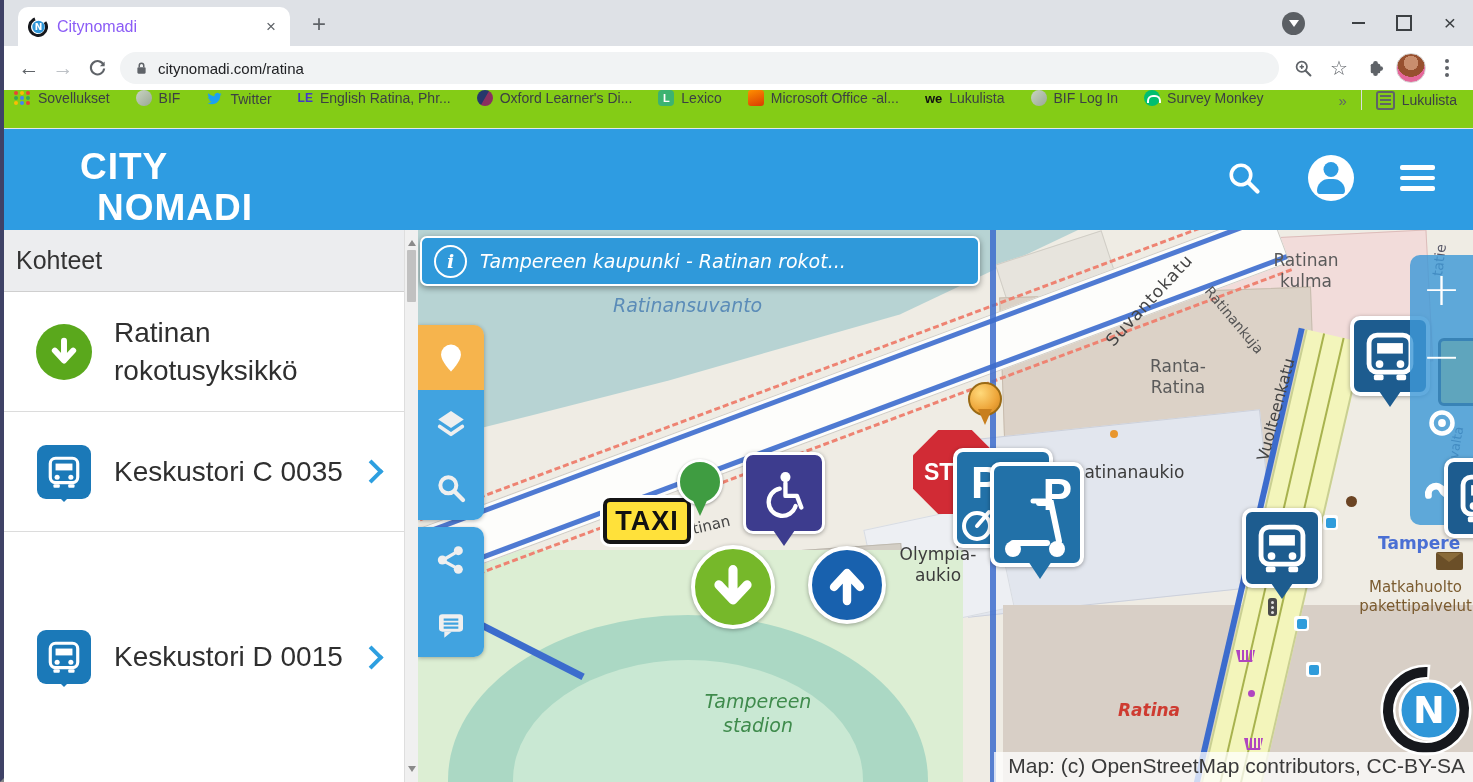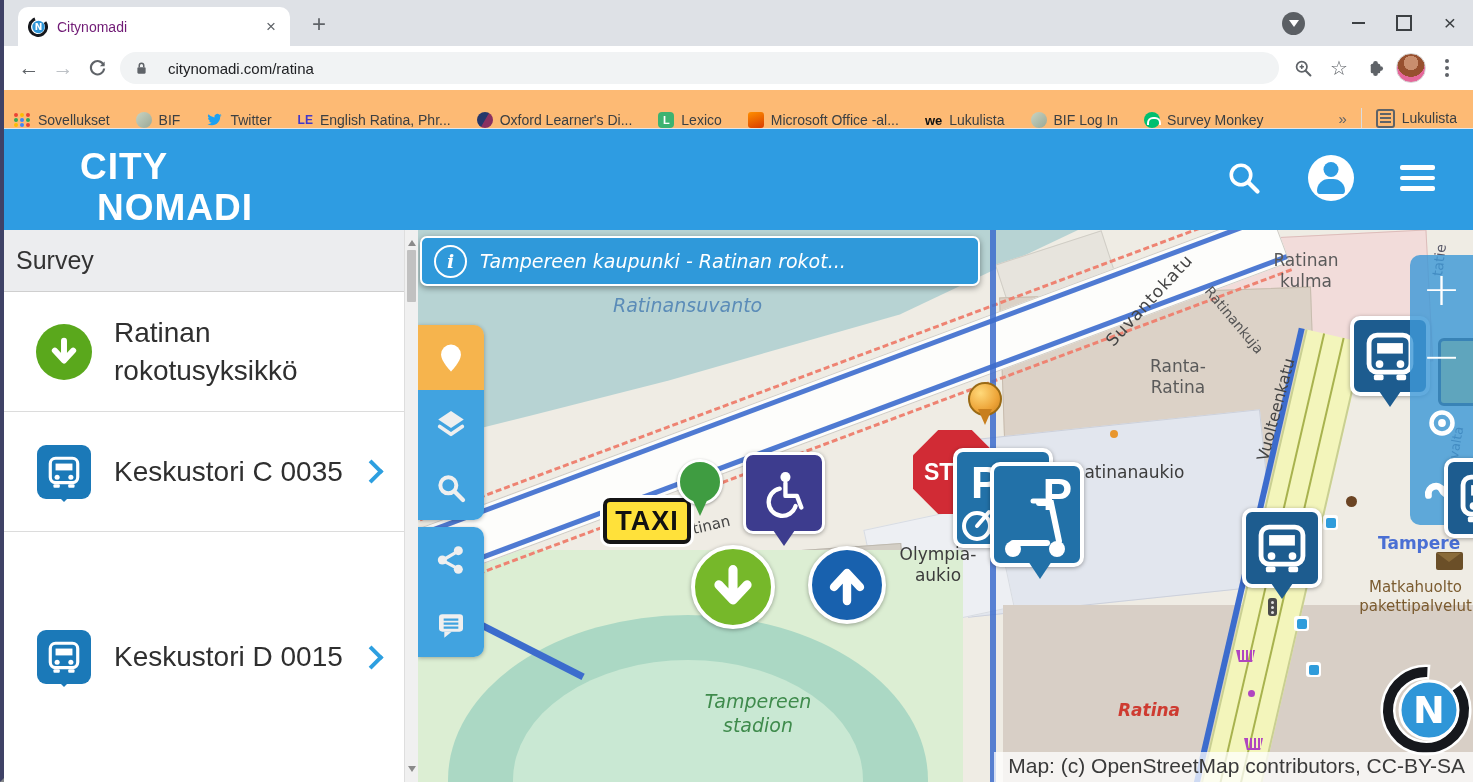--- a/index.html
+++ b/index.html
@@ -2,44 +2,44 @@
 <html><head>
 <meta charset="utf-8">
 <style>
   html,body{margin:0;padding:0;}
   body{width:1473px;height:782px;overflow:hidden;font-family:"Liberation Sans",sans-serif;}
   .window{width:1473px;height:782px;box-sizing:border-box;border-left:4px solid #3f4266;border-bottom:4px solid #85888b;background:#fff;position:relative;}
   
   .tabstrip{height:46px;background:#dee1e6;position:relative;}
   .tab{position:absolute;left:14px;top:7px;width:272px;height:39px;background:#fff;border-radius:10px 10px 0 0;display:flex;align-items:center;padding:0 10px;box-sizing:border-box;}
   .favicon{width:20px;height:20px;margin-right:9px;flex:none;}
-  .tab-title{font-size:14px;color:#701a75;flex:1;white-space:nowrap;overflow:hidden;}
+  .tab-title{font-size:16px;color:#8b5cf6;flex:1;white-space:nowrap;overflow:hidden;}
   .tab-close{font-size:17px;color:#5f6368;padding:0 4px;cursor:default;}
   .newtab{position:absolute;left:300px;top:10px;font-size:24px;color:#5f6368;width:30px;height:30px;text-align:center;line-height:28px;}
   .winbtns{position:absolute;right:0;top:0;height:46px;display:flex;align-items:center;}
   .tabsearch{width:23px;height:23px;border-radius:50%;background:#5b5f64;display:flex;align-items:center;justify-content:center;margin-right:30px;}
   .tabsearch i{width:0;height:0;border:5px solid transparent;border-top:7px solid #fff;margin-top:6px;}
   .wbtn{width:46px;height:30px;display:flex;align-items:center;justify-content:center;color:#3c4043;}
   .min-glyph{width:13px;height:2px;background:#3c4043;}
   .max-glyph{width:12px;height:12px;border:2px solid #3c4043;}
   .close-glyph{font-size:21px;line-height:20px;}
   
   .toolbar{height:44px;background:#fff;display:flex;align-items:center;padding:0 8px;}
   .navbtn{width:34px;height:34px;display:flex;align-items:center;justify-content:center;font-size:21px;color:#5f6368;flex:none;}
   .navbtn.disabled{color:#bdc1c6;}
-  .addrbar{flex:1;height:32px;background:#f1f3f4;border-radius:16px;display:flex;align-items:center;padding:0 14px;margin:0 6px;gap:10px;}
+  .addrbar{flex:1;height:32px;background:#f1f3f4;border-radius:16px;display:flex;align-items:center;padding:0 14px;margin:0 6px;}
   .url{font-size:15px;color:#202124;margin-left:9px;}
   .tool-icons{display:flex;align-items:center;flex:none;}
   .tool-icons>div{width:36px;height:34px;display:flex;align-items:center;justify-content:center;color:#5f6368;}
   .avatar{width:28px;height:28px;border-radius:50%;background:radial-gradient(circle at 50% 32%,#c98e6e 0 30%,#97502f 31% 58%,#e5679a 59%);border:1px solid #d7d7d7;}
   .dots{display:flex;flex-direction:column;gap:3px;}
   .dots b{width:4px;height:4px;border-radius:50%;background:#5f6368;}
   .star{font-size:20px;}
   
-  .bookmarks{height:38px;background:#fdba74;border-bottom:1px solid #e4e6e8;display:flex;align-items:flex-end;padding:0 10px;font-size:14px;color:#3c4043;}
+  .bookmarks{height:38px;background:#84cc16;border-bottom:1px solid #e4e6e8;display:flex;align-items:flex-start;padding:0 10px;font-size:14px;color:#3c4043;}
   .bm{display:flex;align-items:center;margin-right:26px;white-space:nowrap;}
   .bm .bi{margin-right:7px;flex:none;}
   .appsgrid{display:grid;grid-template-columns:repeat(3,5px);grid-gap:1px;}
   .appsgrid b{width:4px;height:4px;border-radius:50%;}
   .sq{width:16px;height:16px;border-radius:4px;display:flex;align-items:center;justify-content:center;}
   .bif-icon{background:linear-gradient(135deg,#c9d4c2,#9aa896);border-radius:50%;}
   .oxford-icon{border-radius:50%;background:linear-gradient(120deg,#26386b 48%,#8a3060 52%);}
   .lexico-icon{background:#3cb371;color:#fff;font-size:11px;font-weight:bold;}
   .office-icon{background:linear-gradient(160deg,#ff8f00,#d83b01);border-radius:3px;}
   .sm-icon{background:#00bf6f;border-radius:50%;position:relative;}
@@ -297,21 +297,21 @@
           <b></b>
           <b></b>
           <b></b>
         </span>
     </div>
   </div>
 
   <div class="main">
 
     <div class="sidebar">
-      <div class="sb-head">Survey</div>
+      <div class="sb-head">Kohteet</div>
       <div class="sb-item">
         <span class="sb-icon">
             <span class="green-circle">
               <svg width="34" height="34" viewBox="0 0 24 24">
                 <path d="M12 4 v12 M5.5 11 l6.5 7 6.5 -7" fill="none" stroke="#fff" stroke-width="4.2" stroke-linecap="round" stroke-linejoin="round"></path>
               </svg>
             </span>
           </span>
         <span class="sb-label" style="max-width:250px">Ratinan rokotusyksikkö</span>
       </div>

